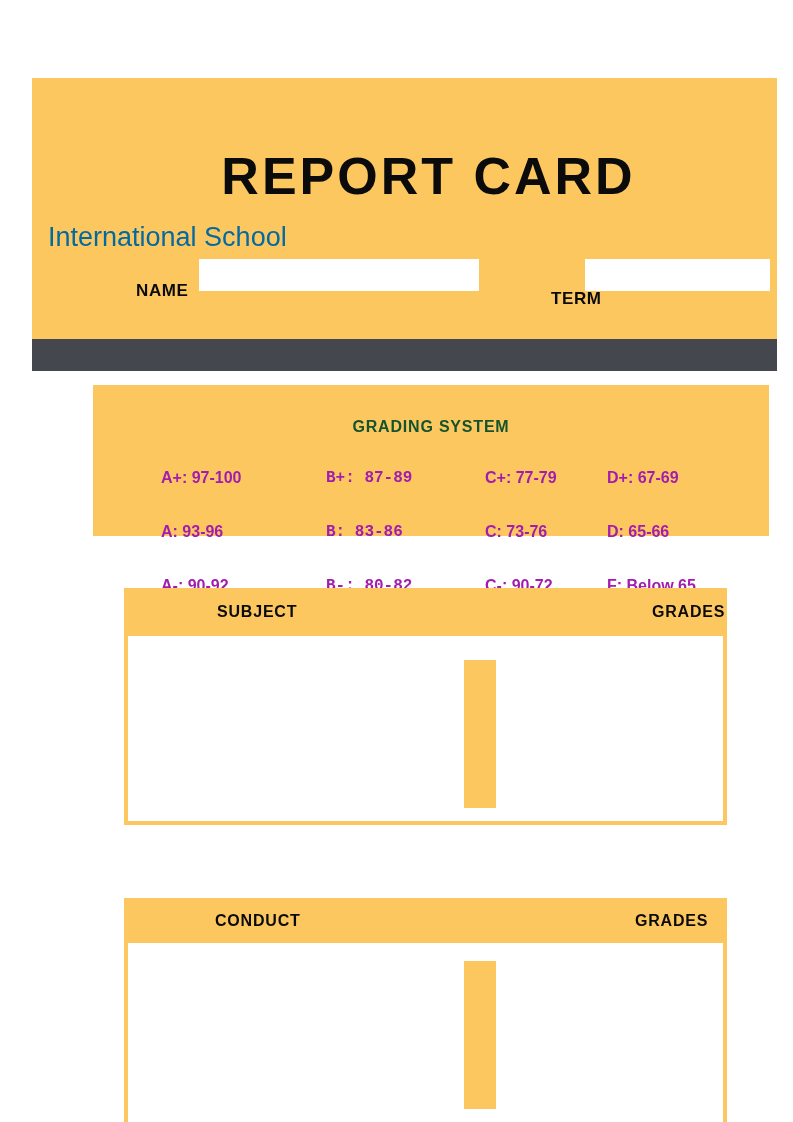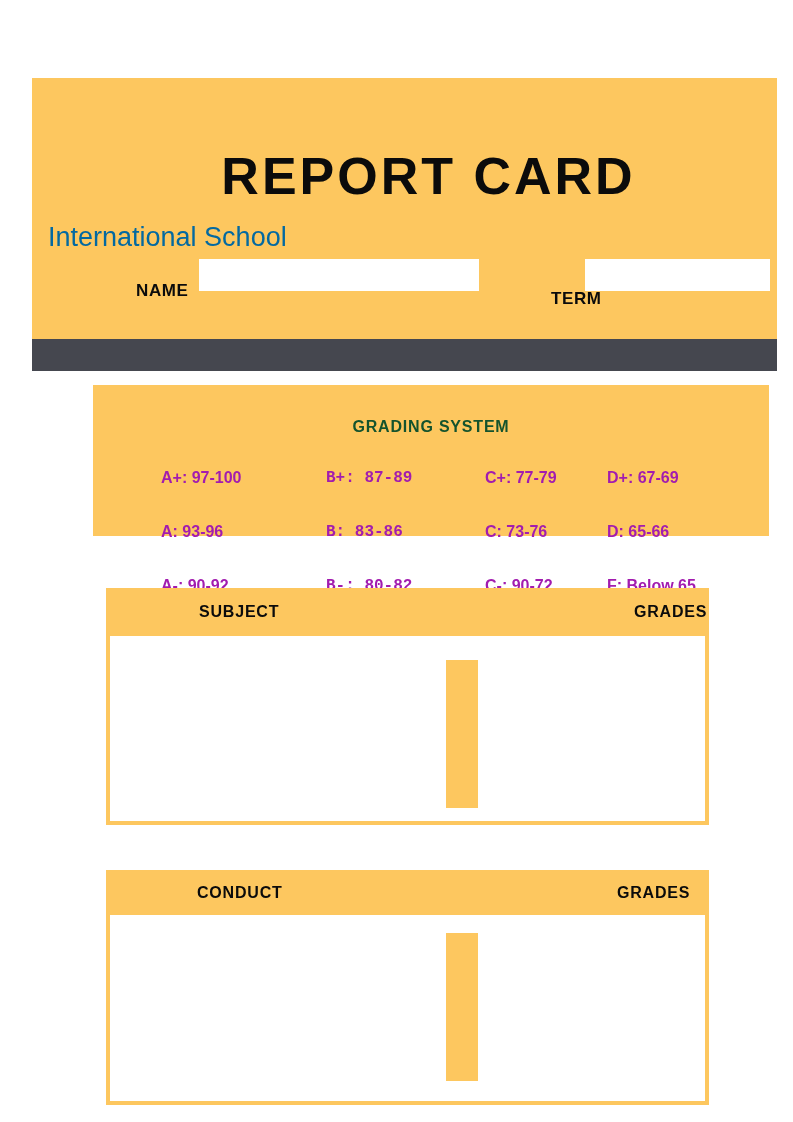--- a/index.html
+++ b/index.html
@@ -43,26 +43,26 @@
   .grading-title{
     position:absolute;top:17px;left:0;width:100%;text-align:center;
     font-size:16px;font-weight:bold;letter-spacing:0.8px;color:#14532d;
   }
   .grading-col{position:absolute;top:50px;font-size:16px;font-weight:bold;line-height:22px;color:#a21caf;}
   .grading-col.c1{left:36px;}
   .grading-col.c2{left:201px;font-family:Liberation Mono, monospace;}
   .grading-col.c3{left:360px;}
   .grading-col.c4{left:482px;}
   
-  .table{position:absolute;left:58px;width:635px;text-align:center;}
+  .table{position:absolute;left:76px;width:635px;text-align:center;}
   .subject-table{top:540px;}
   .conduct-table{top:822px;}
   .t-header{position:relative;width:100%;background:var(--yellow);}
   .subject-table .t-header{height:48px;}
-  .conduct-table .t-header{height:45px;}
+  .conduct-table .t-header{height:45px;margin-top:28px;}
   .t-header .col-label{
     position:absolute;top:0;bottom:0;display:flex;align-items:center;
     font-size:16px;font-weight:bold;letter-spacing:0.8px;color:#0b0b0b;
   }
   .subject-table .first-col{left:77px;}
   .subject-table .second-col{left:512px;}
   .conduct-table .first-col{left:75px;}
   .conduct-table .second-col{left:495px;}
   .t-body{
     position:relative;width:100%;background:#ffffff;

